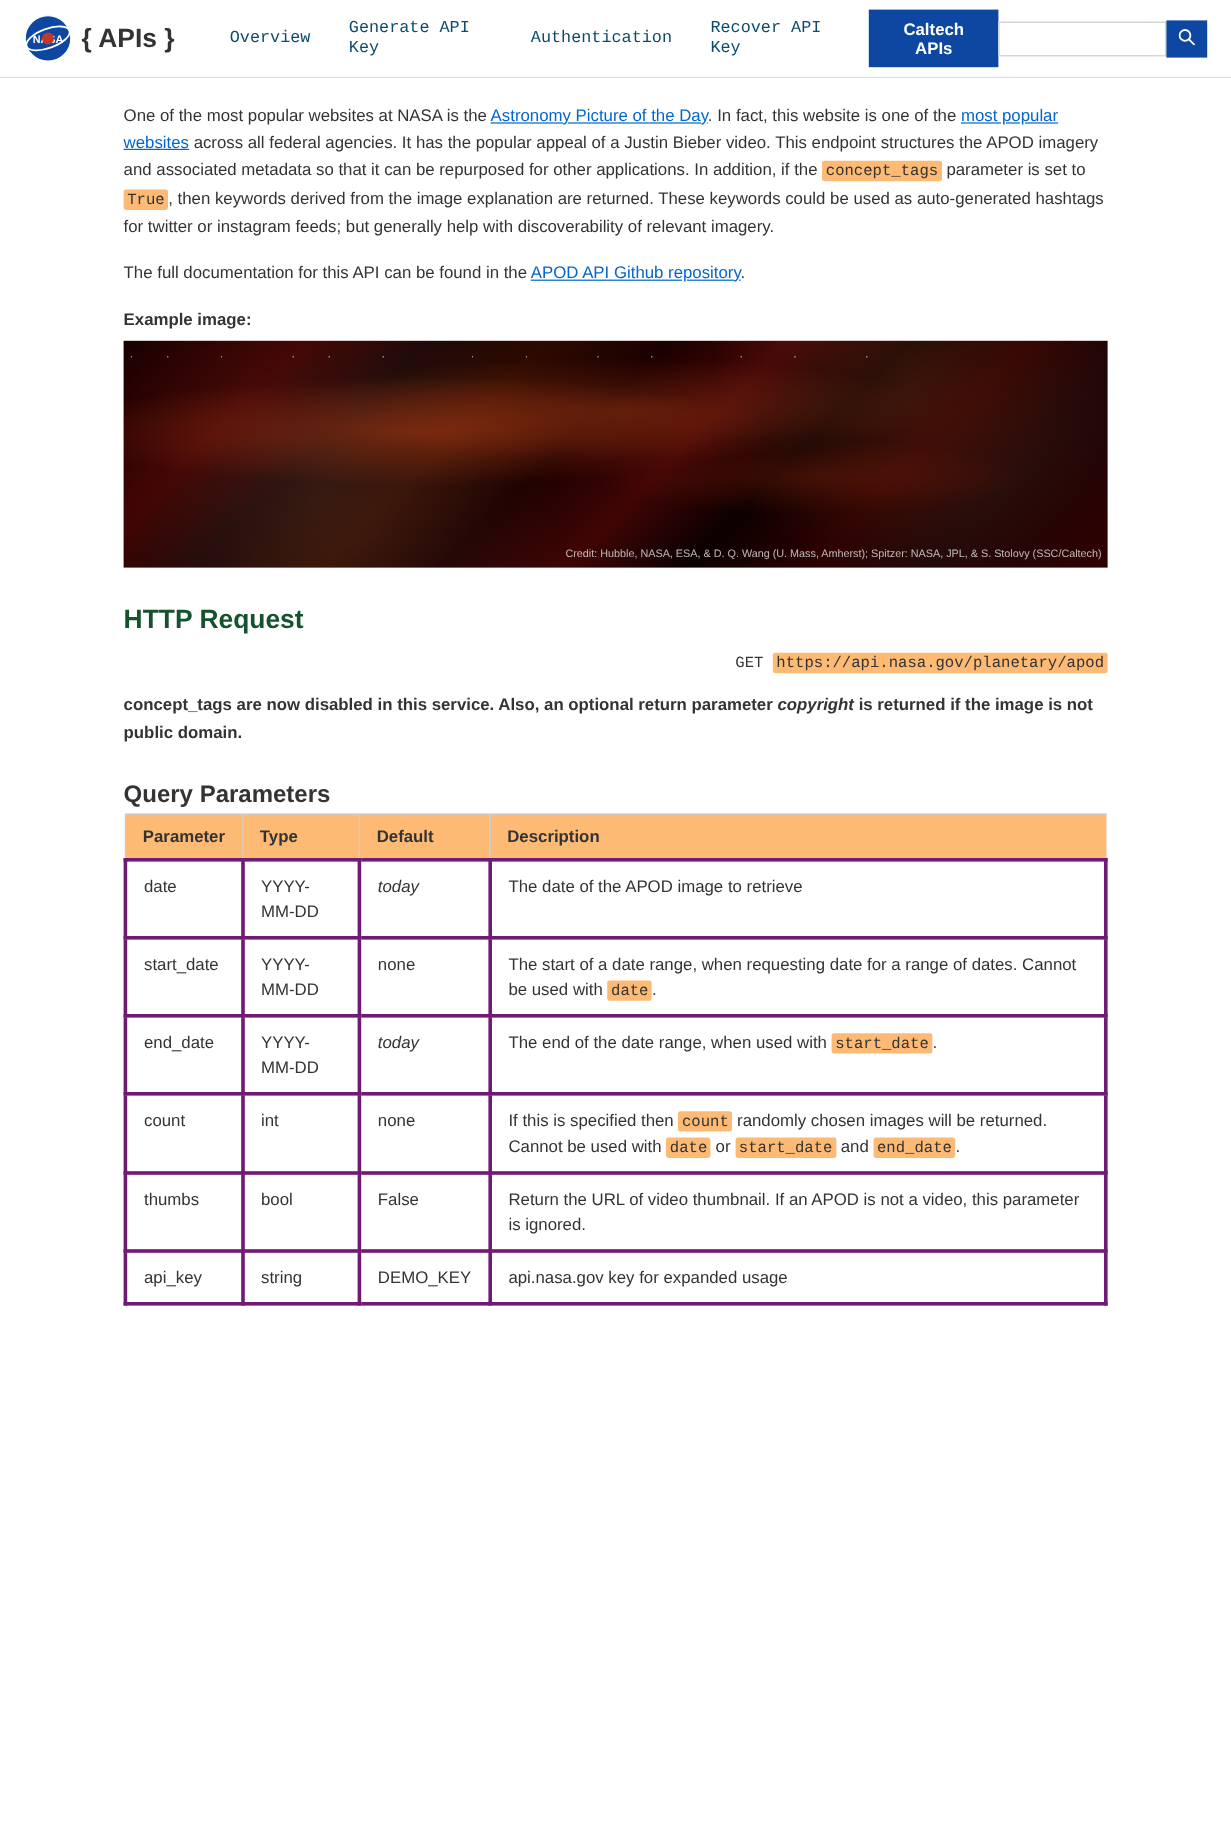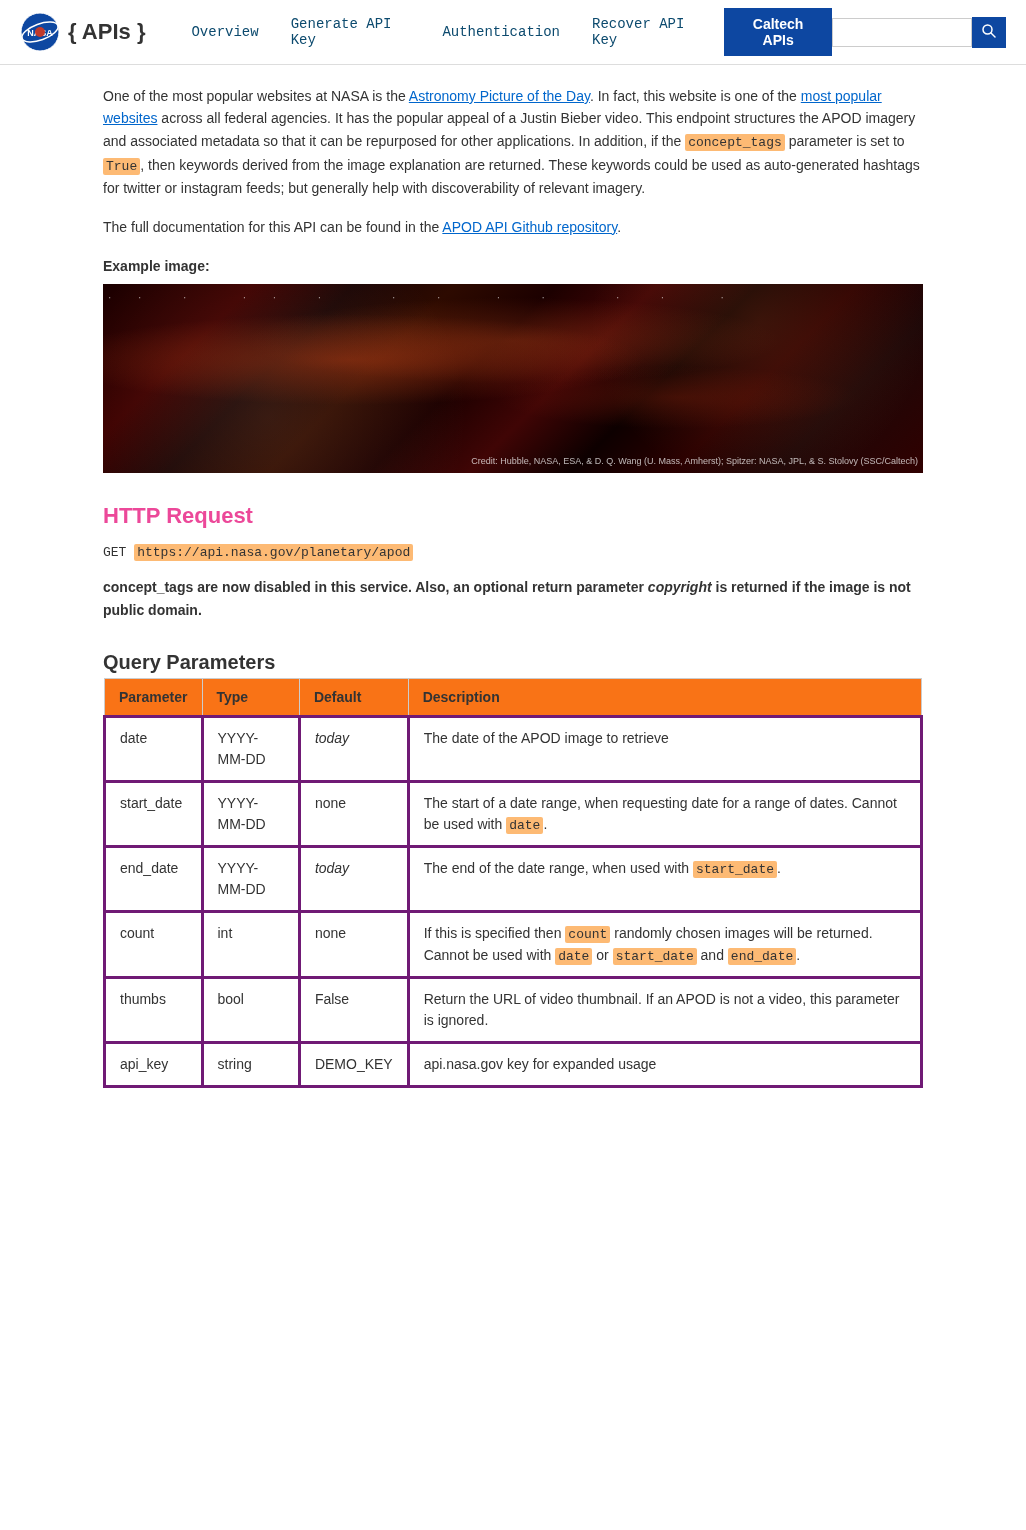--- a/index.html
+++ b/index.html
@@ -160,26 +160,27 @@
       text-align: right;
       line-height: 1.3;
     }
 
     
     .section-title {
       font-size: 22px;
       font-weight: 700;
       margin-bottom: 16px;
       margin-top: 10px;
-      color: #ec4899;
+      color: #14532d;
     }
     .http-request {
       font-family: 'Courier New', monospace;
       font-size: 13px;
       margin-bottom: 16px;
+      text-align: right;
     }
     .notice-text {
       font-size: 14px;
       line-height: 1.6;
       margin-bottom: 30px;
     }
     .notice-text strong { font-weight: 700; }
     .notice-text em { font-style: italic; }
 
     
@@ -191,21 +192,21 @@
     }
 
     
     .params-table {
       width: 100%;
       border-collapse: collapse;
       border: 1px solid #ccc;
       font-size: 14px;
     }
     .params-table th {
-      background: #f97316;
+      background: #fdba74;
       font-weight: 700;
       text-align: left;
       padding: 10px 14px;
       border: 1px solid #ccc;
     }
     .params-table td {
       padding: 10px 14px;
       border: 3px solid #701a75;
       vertical-align: top;
       line-height: 1.5;

